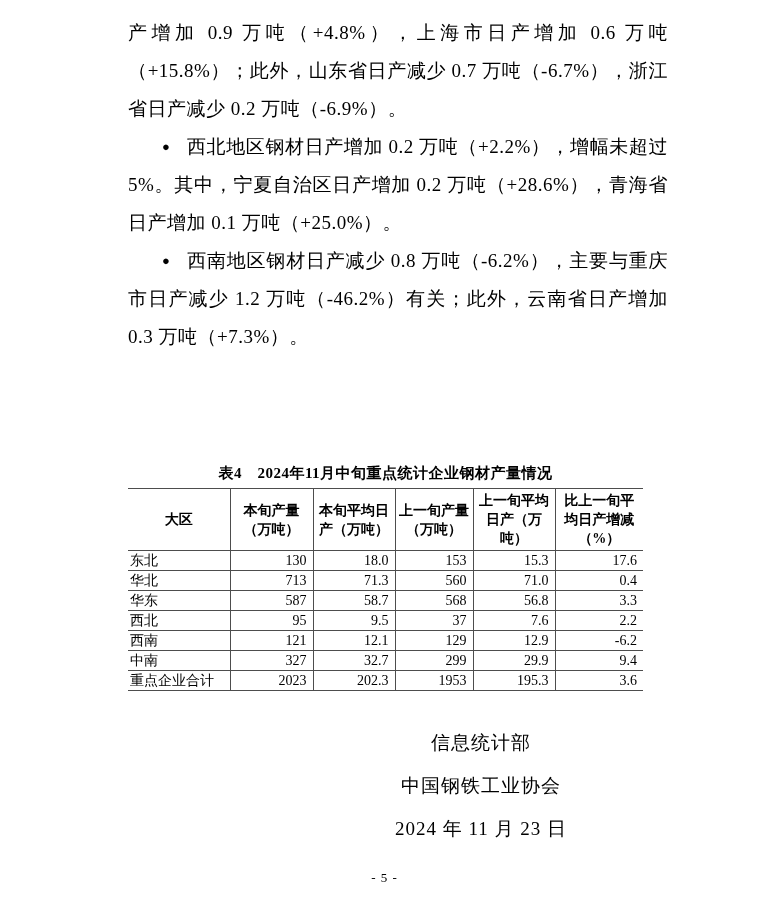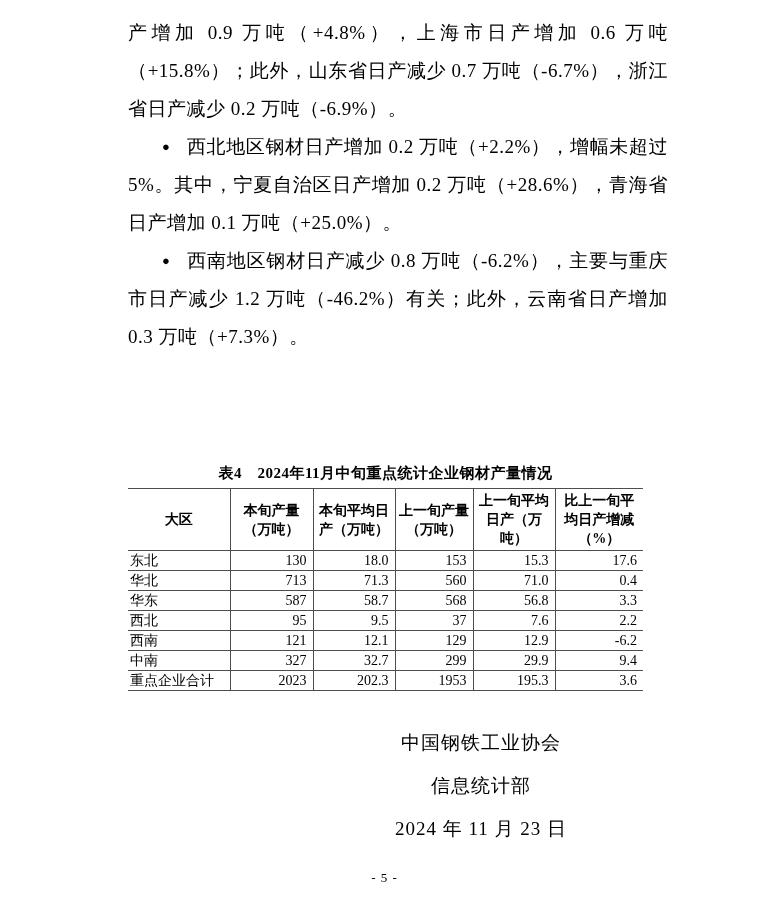--- a/index.html
+++ b/index.html
@@ -198,20 +198,20 @@
             <td class="num">202.3</td>
             <td class="num">1953</td>
             <td class="num">195.3</td>
             <td class="num">3.6</td>
           </tr>
         </tbody>
     </table>
   </div>
 
   <div class="closing">
+    <div class="closing-line">信息统计部</div>
     <div class="closing-line">中国钢铁工业协会</div>
-    <div class="closing-line">信息统计部</div>
     <div class="closing-line">2024 年 11 月 23 日</div>
   </div>
 
   <div class="page-number">- 5 -</div>
 
 </div>
 
 </body></html>

